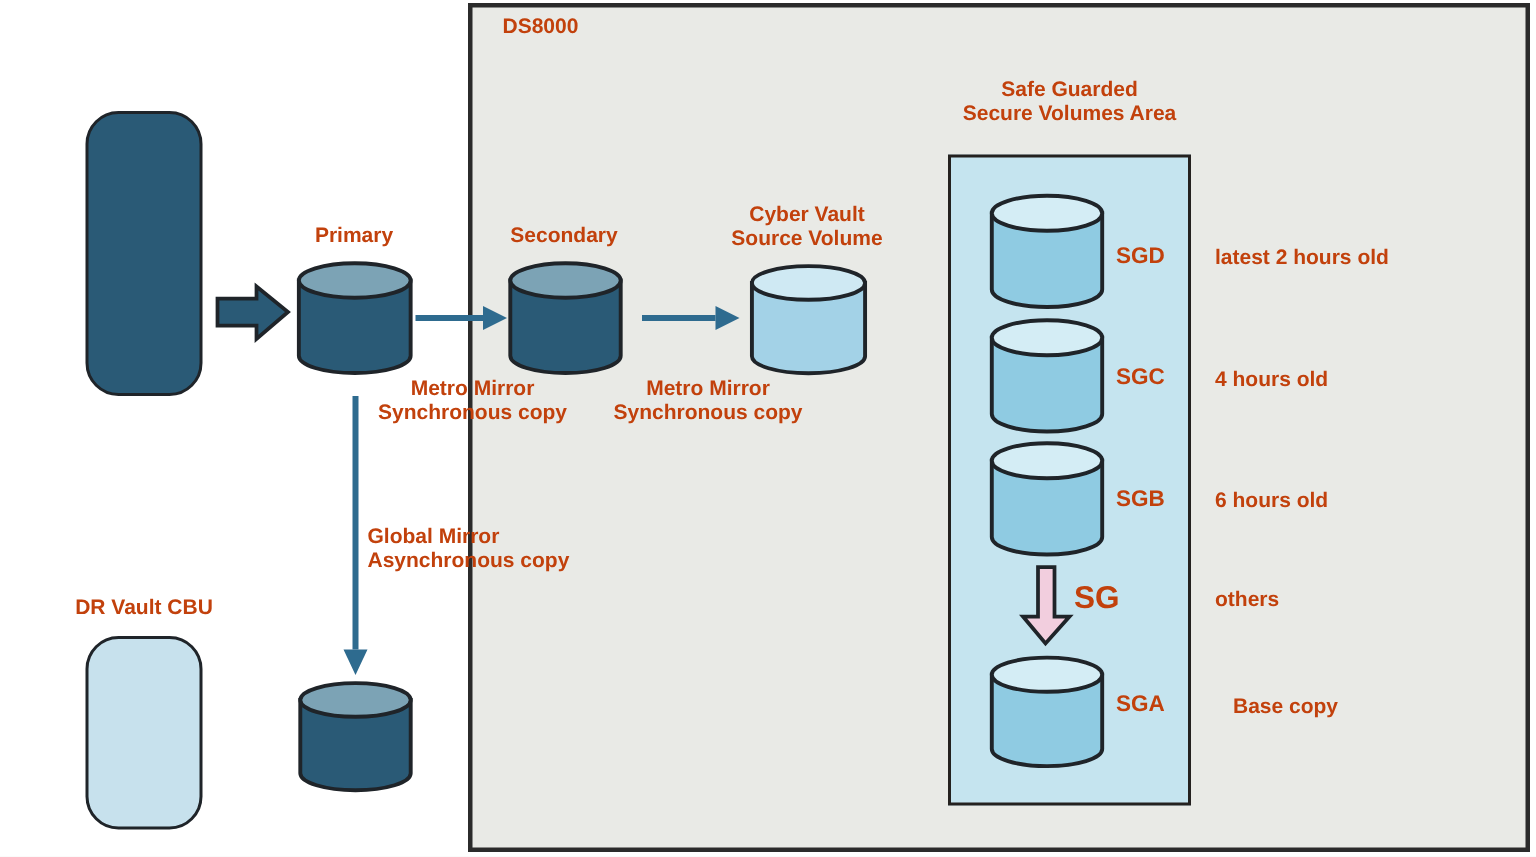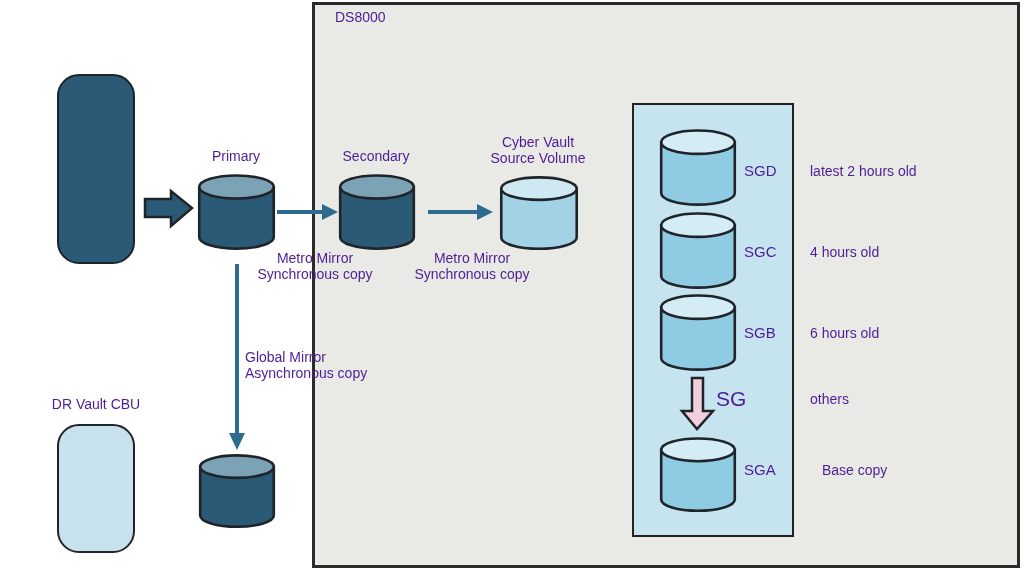--- a/index.html
+++ b/index.html
@@ -11,22 +11,22 @@
   .box { position:absolute; box-sizing:border-box; }
   .ds8000-box { left:312px; top:2px; width:708px; height:566px;
     background:#E9EAE6; border:3px solid #2b2b2b; }
   .safe-box { left:632px; top:103px; width:162px; height:434px;
     background:#C5E4EF; border:2.5px solid #24211f; }
   .node-rect { position:absolute; box-sizing:border-box;
     border:2.5px solid #1F2429; border-radius:22px; }
   .prod-rect { left:57px; top:74px; width:78px; height:190px; background:#2A5A76; }
   .cbu-rect  { left:57px; top:424px; width:78px; height:129px; background:#C7E1ED; }
 
-  .lbl { position:absolute; font-weight:400; font-size:14px; line-height:16px;
-         white-space:nowrap; color:#4c1d95; }
+  .lbl { position:absolute; font-weight:700; font-size:14px; line-height:16px;
+         white-space:nowrap; color:#c2410c; }
   .lbl.center { text-align:center; }
   .lbl div { pointer-events:none; }
 
   .cyl { position:absolute; overflow:visible; }
   .cyl path, .cyl ellipse { stroke:#1F2429; stroke-width:2.6; vector-effect:non-scaling-stroke; }
   .cyl-dark  path { fill:#2A5A76; } .cyl-dark  ellipse { fill:#7CA3B5; }
   .cyl-light path { fill:#A3D2E7; } .cyl-light ellipse { fill:#CFE9F3; }
   .cyl-sg    path { fill:#8FCBE2; } .cyl-sg    ellipse { fill:#D4EDF5; }
 
   .overlay { position:absolute; left:0; top:0; width:1024px; height:571px;
@@ -118,20 +118,22 @@
     <div>Metro Mirror</div>
     <div>Synchronous copy</div>
   </div>
 
   <div class="lbl" style="left:245px; top:349px;">
     <div>Global Mirror</div>
     <div>Asynchronous copy</div>
   </div>
 
   <div class="lbl center" style="left:633px; top:51px; width:160px;">
+    <div>Safe Guarded</div>
+    <div>Secure Volumes Area</div>
   </div>
 
   <div class="lbl" style="left:744px; top:163px; font-size:15px;">SGD</div>
   <div class="lbl" style="left:744px; top:244px; font-size:15px;">SGC</div>
   <div class="lbl" style="left:744px; top:325px; font-size:15px;text-align:right;">SGB</div>
   <div class="lbl" style="left:716px; top:391px; font-size:21px;">SG</div>
   <div class="lbl" style="left:744px; top:462px; font-size:15px;">SGA</div>
 
   <div class="lbl" style="left:810px; top:163px;">latest 2 hours old</div>
   <div class="lbl" style="left:810px; top:244px;">4 hours old</div>

